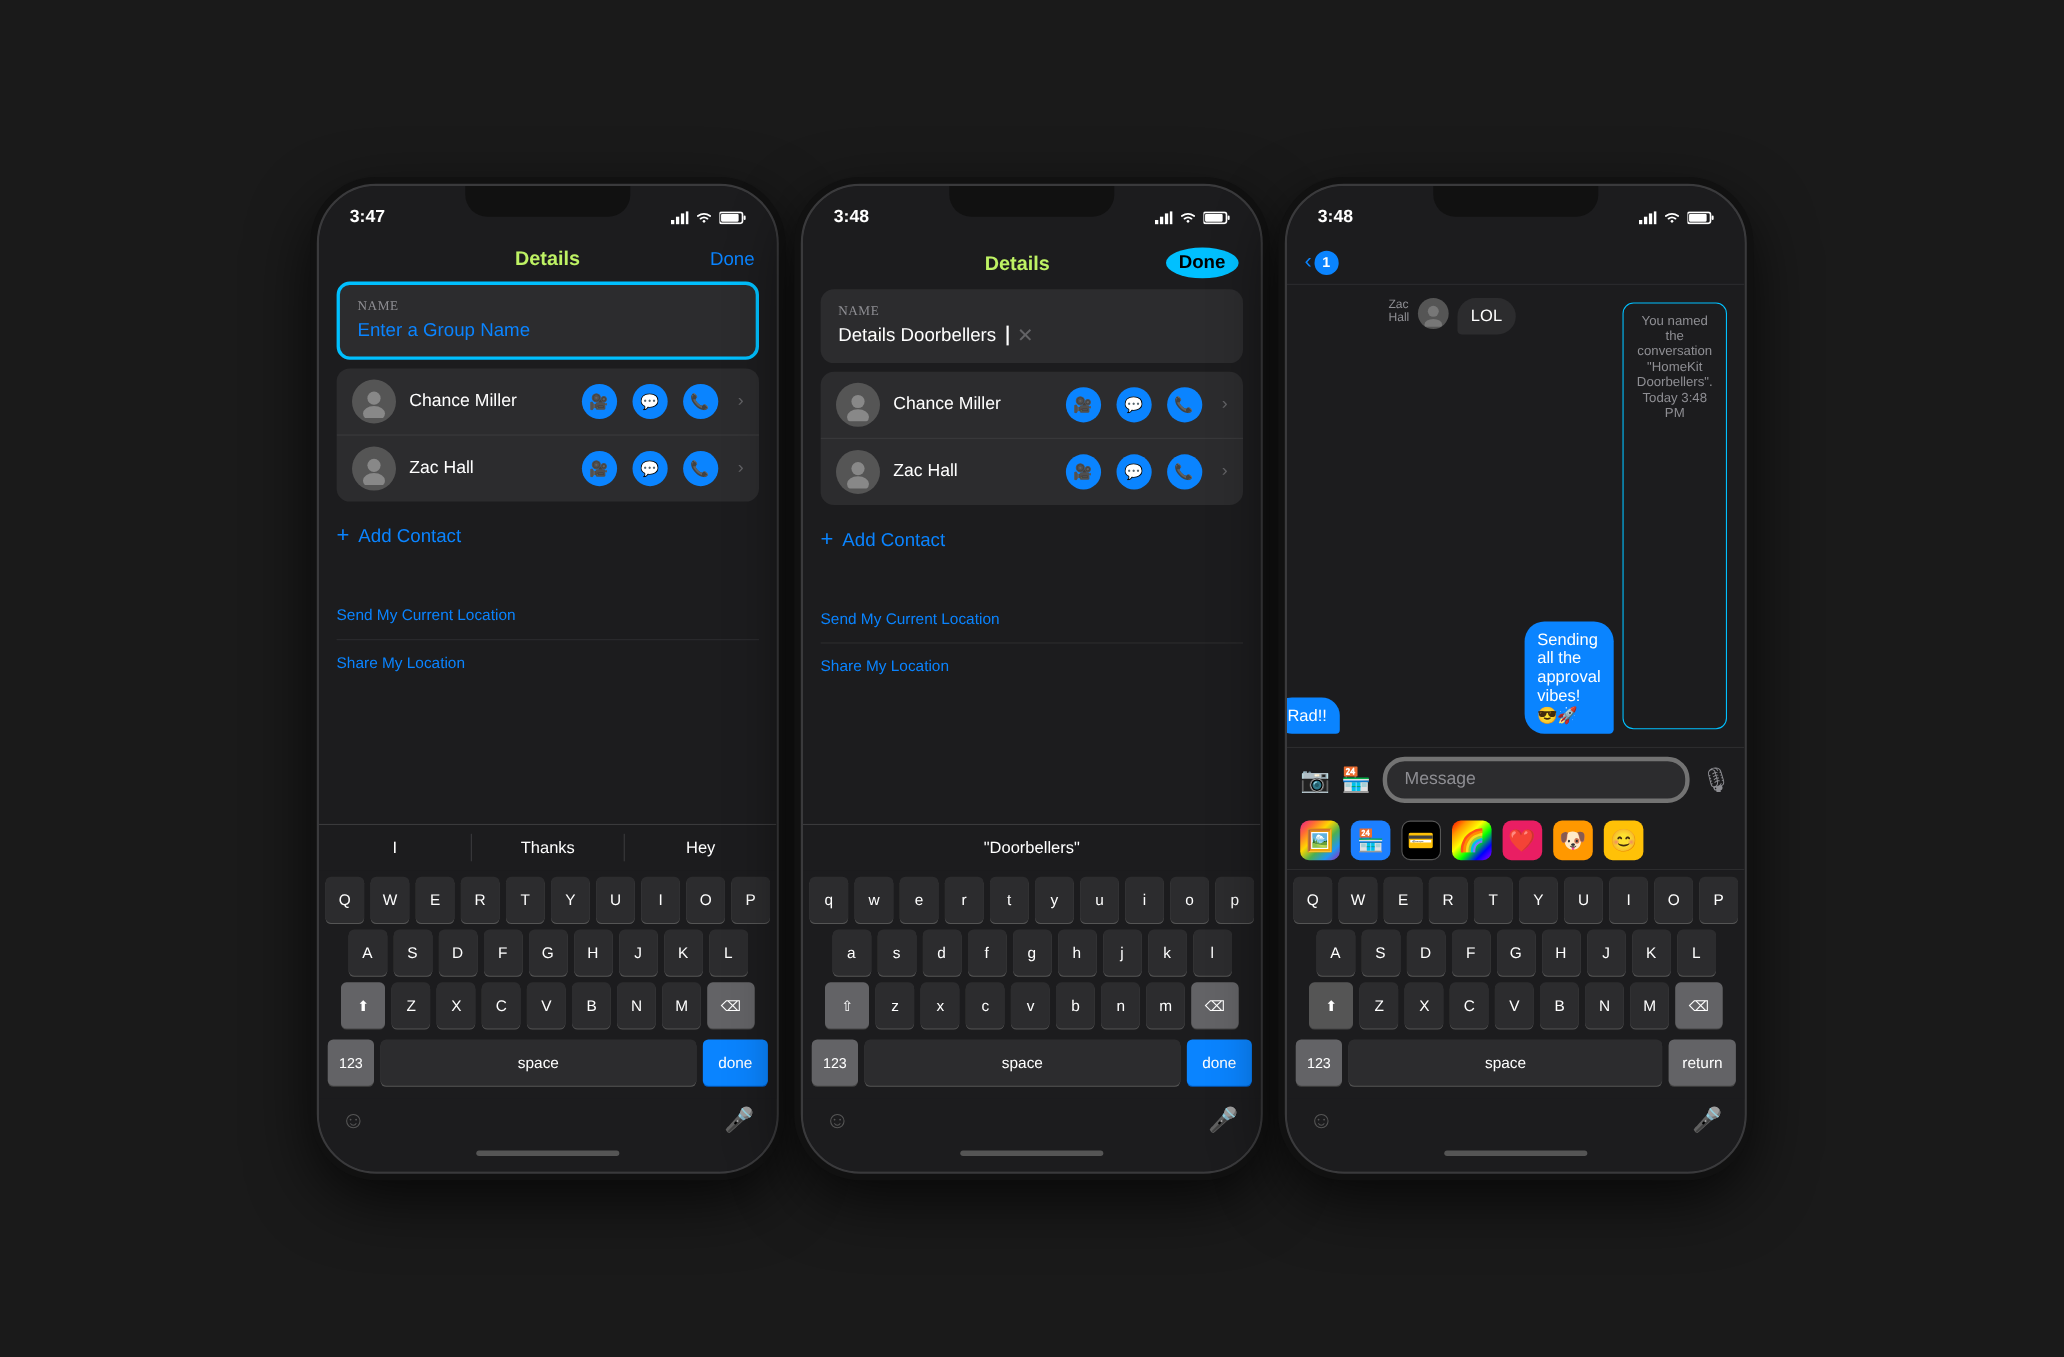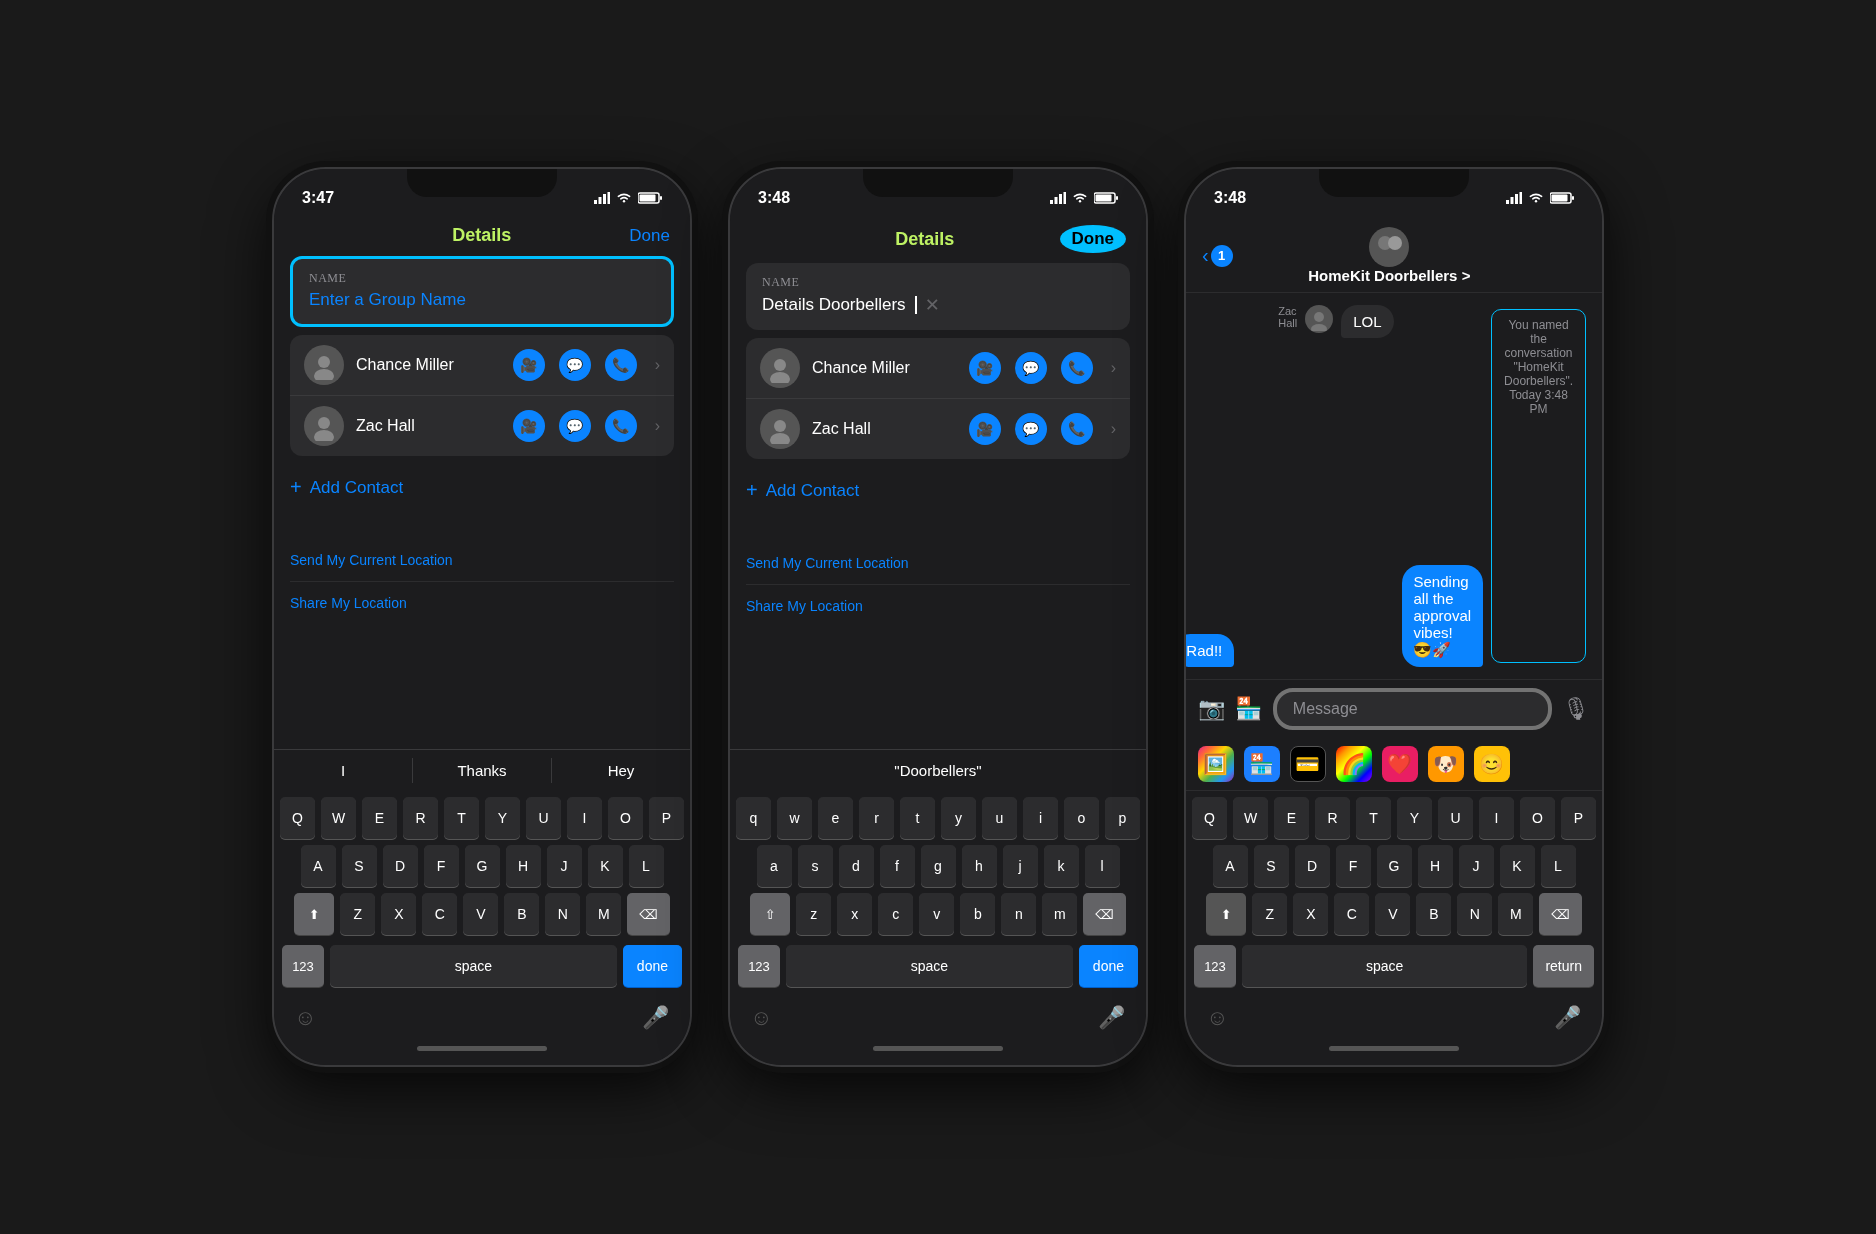--- a/index.html
+++ b/index.html
@@ -8,21 +8,21 @@
       display: flex;
       justify-content: center;
       align-items: center;
       width: 1876px;
       height: 1234px;
       font-family: -apple-system, 'SF Pro Display', 'Helvetica Neue', sans-serif;
       overflow: hidden;
     }
     .phones-container {
       display: flex;
-      gap: 36px;
+      gap: 20px;
       align-items: center;
       justify-content: center;
     }
     
     .phone {
       width: 420px;
       height: 900px;
       background: #1c1c1e;
       border-radius: 54px;
       border: 2px solid #3a3a3c;
@@ -833,29 +833,20 @@
               <rect x="22" y="4" width="2" height="4" rx="1" fill="white"></rect>
             </svg>
         </div>
       </div>
 
       <div class="messages-header">
         <div class="back-btn">
           <span style="font-size:20px;color:#0a84ff;">‹</span>
           <div class="back-badge">1</div>
         </div>
-        <div class="messages-title-area">
-          <div class="group-avatar">
-            <svg width="36" height="36" viewBox="0 0 36 36">
-                <circle cx="14" cy="14" r="7" fill="#777"></circle>
-                <circle cx="24" cy="14" r="7" fill="#999"></circle>
-              </svg>
-          </div>
-          <div class="messages-title-name">HomeKit Doorbellers &gt;</div>
-        </div>
         <div style="width:40px"></div>
       </div>
 
       <div class="chat-area">
 
         <div class="msg-received">
           <div class="msg-avatar">
             <svg width="24" height="24" viewBox="0 0 24 24">
                 <circle cx="12" cy="10" r="5" fill="#777"></circle>
                 <ellipse cx="12" cy="22" rx="8" ry="5" fill="#777"></ellipse>

